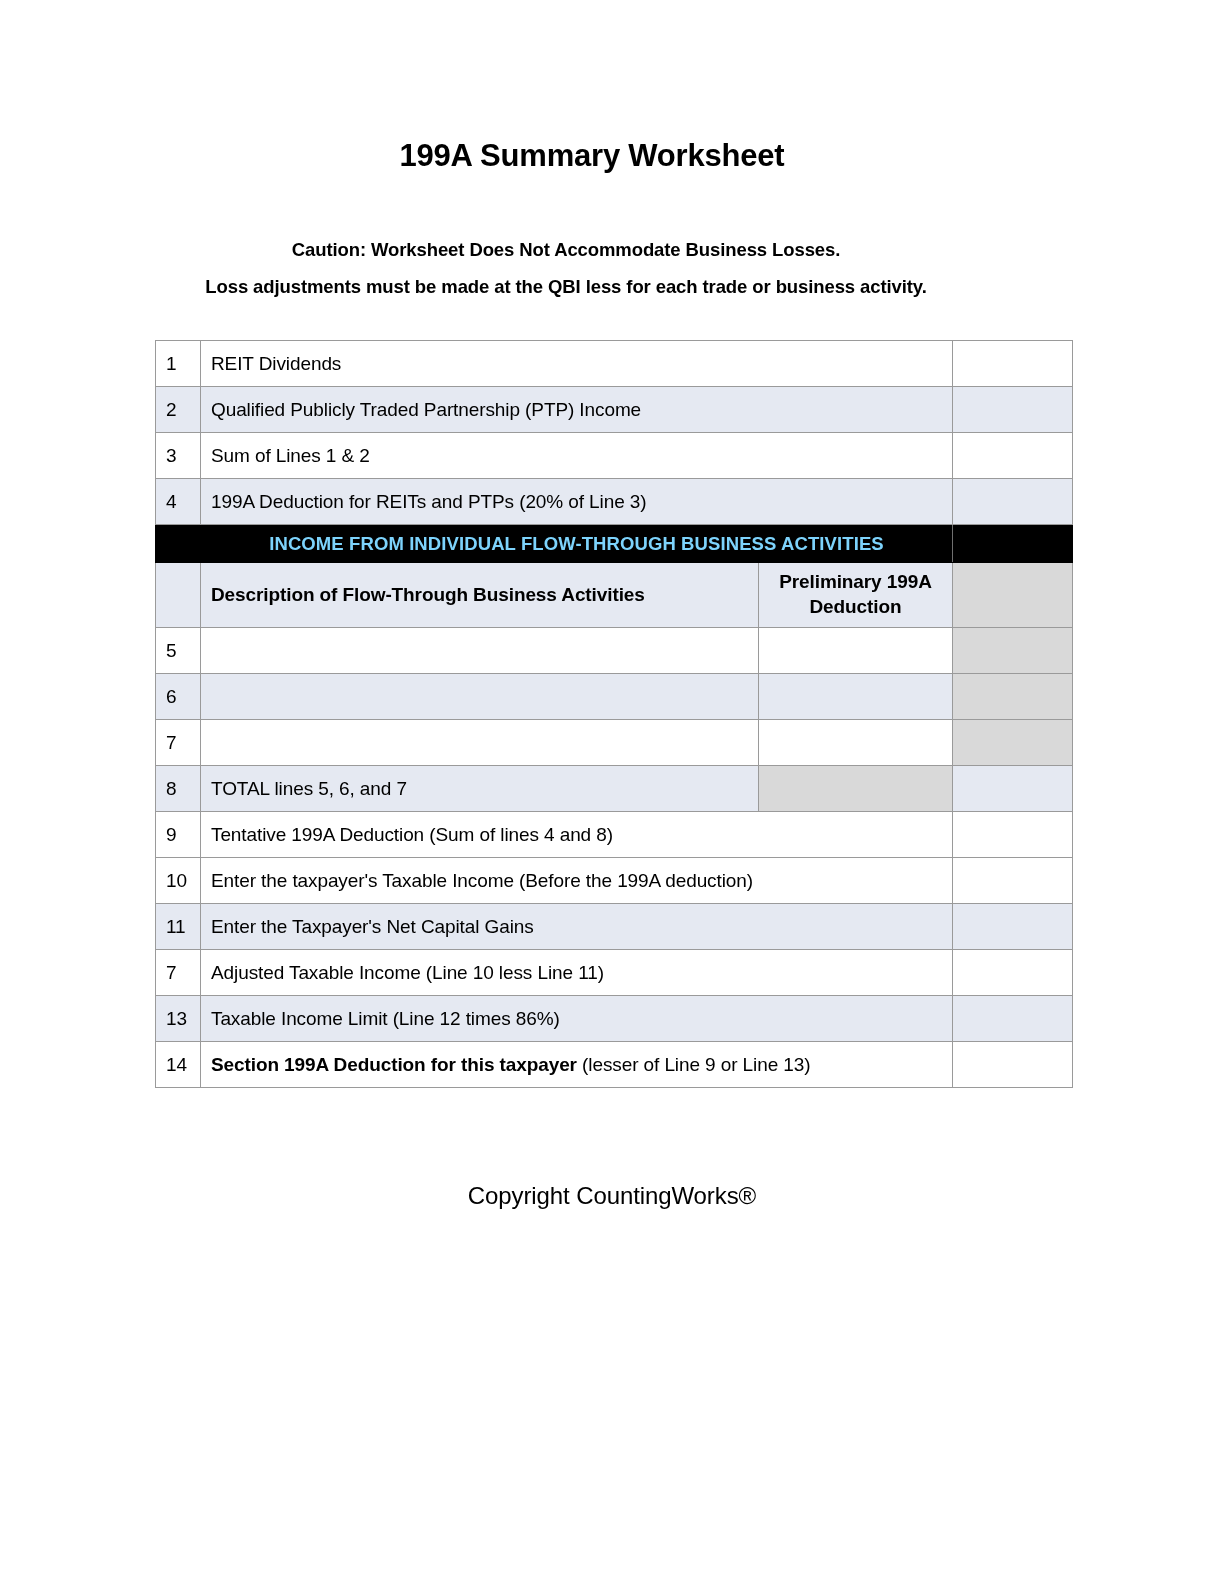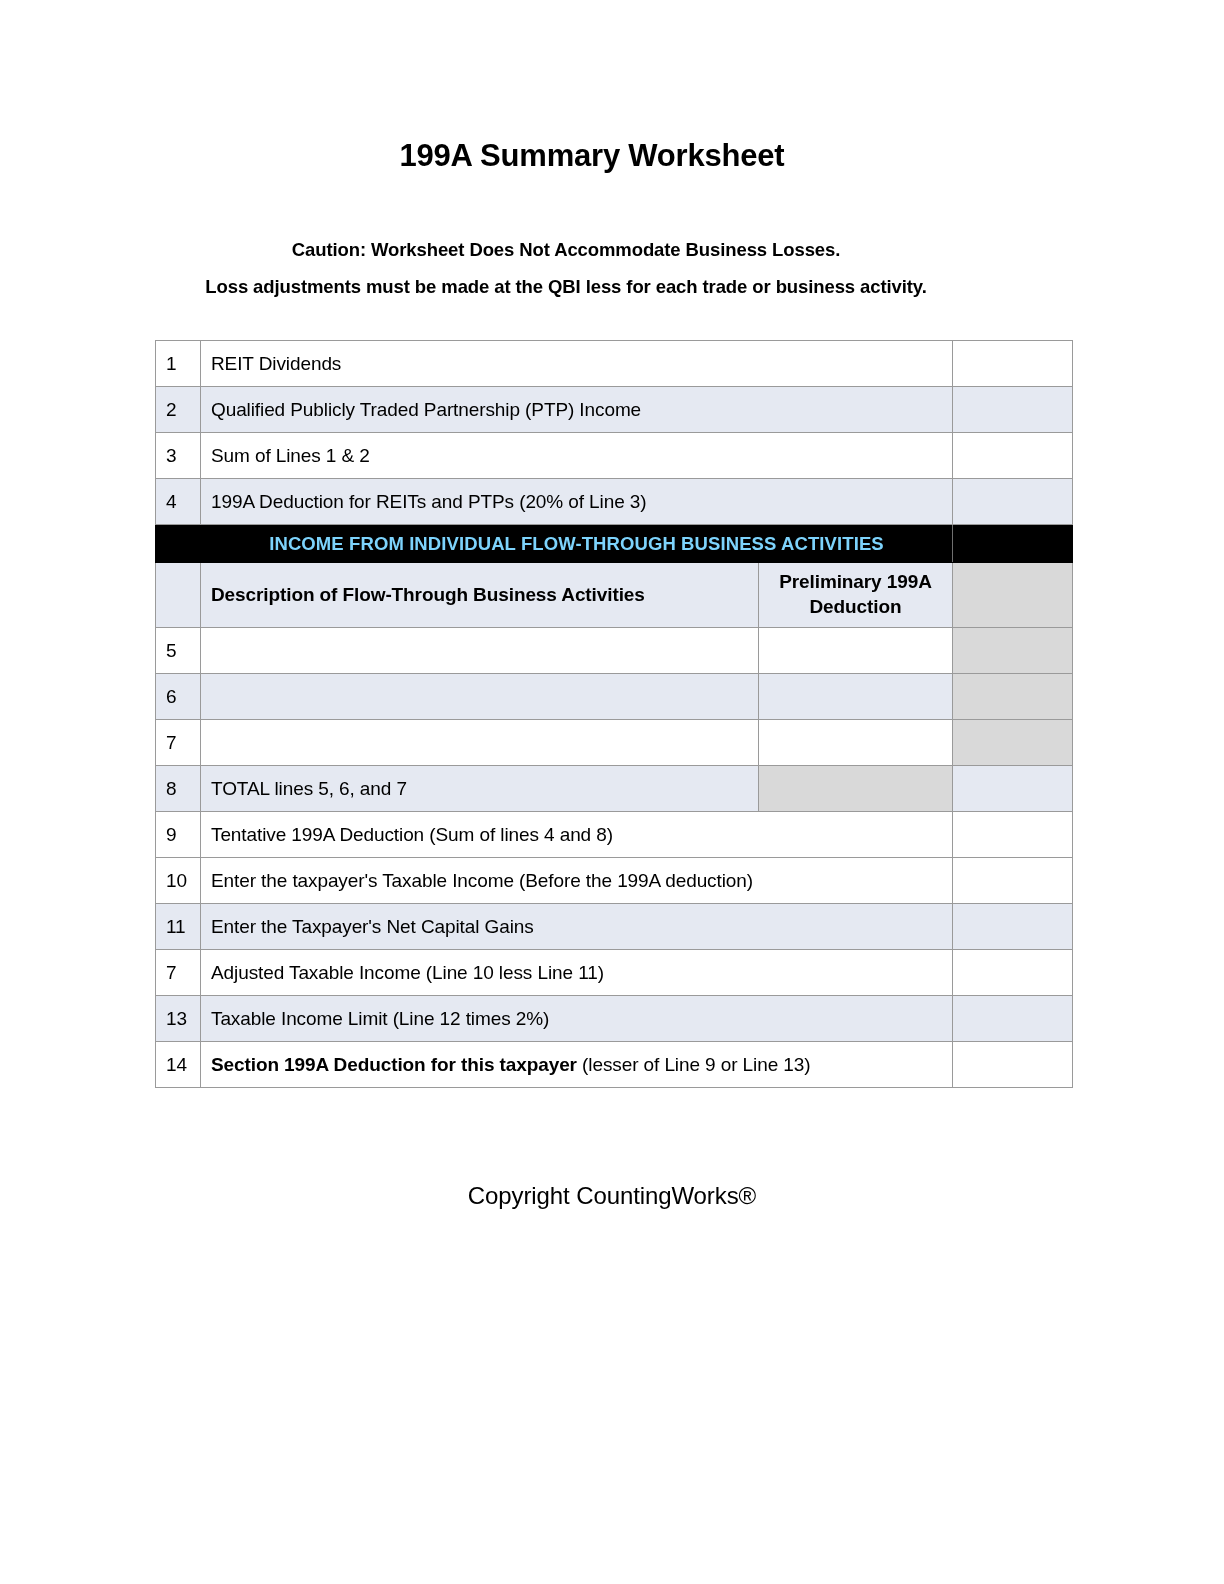--- a/index.html
+++ b/index.html
@@ -230,21 +230,21 @@
       </tr>
 
       <tr class="r-h46">
         <td class="num sh-white">7</td>
         <td class="sh-white" colspan="2">Adjusted Taxable Income (Line 10 less Line 11)</td>
         <td class="sh-white"></td>
       </tr>
 
       <tr class="r-h46">
         <td class="num sh-blue">13</td>
-        <td class="sh-blue" colspan="2">Taxable Income Limit (Line 12 times 2%)</td>
+        <td class="sh-blue" colspan="2">Taxable Income Limit (Line 12 times 86%)</td>
         <td class="sh-blue"></td>
       </tr>
 
       <tr class="r-h46">
         <td class="num sh-white">14</td>
         <td class="sh-white" colspan="2"><span class="bold">Section 199A Deduction for this taxpayer</span><span> (lesser of Line 9 or Line 13)</span></td>
         <td class="sh-white"></td>
       </tr>
 
     </tbody>

